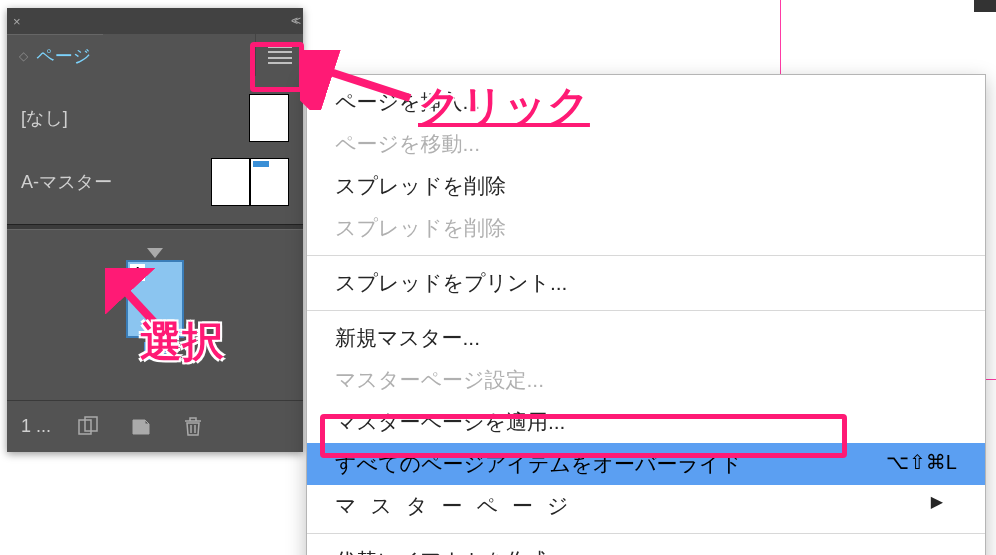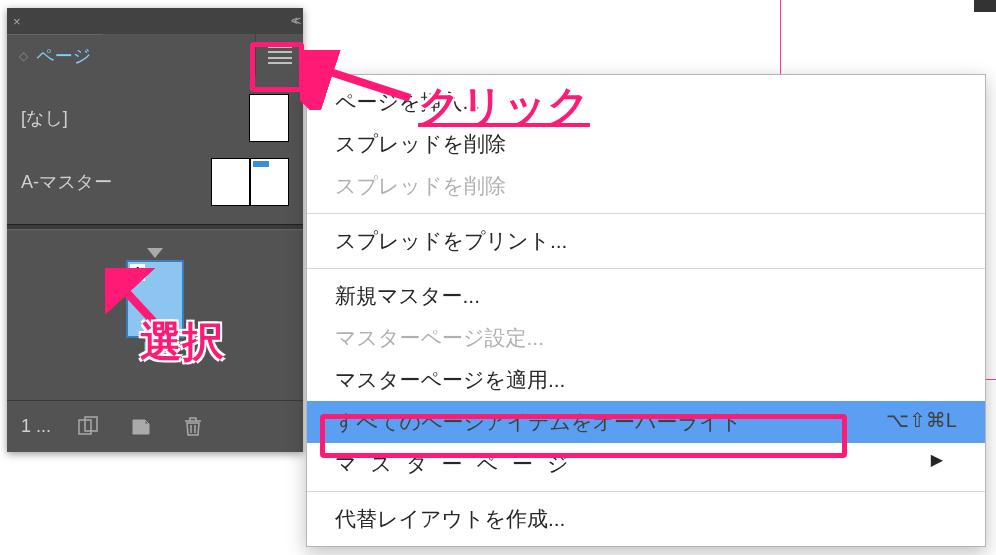--- a/index.html
+++ b/index.html
@@ -182,21 +182,21 @@
       padding: 7px 28px;
       font-size: 21px;
       color: #262626;
       cursor: pointer;
       display: flex;
       align-items: flex-start;
     }
     .menu-item.disabled { color: #b0b0b0; cursor: default; }
     .menu-item.selected {
       background: #5b9ff2;
-      color: #404040;
+      color: #000000;
     }
     .menu-shortcut { margin-left: auto; font-size: 20px; }
     .menu-arrow { margin-left: auto; font-size: 16px; }
     .menu-item.spaced { letter-spacing: 14px; }
     .menu-sep {
       height: 1px;
       background: #d8d8d8;
       margin: 6px 0;
     }
     
@@ -306,20 +306,23 @@
           <path d="M6 8 L18 8 L17 20 L7 20 Z M4 6 L20 6 M9 3 L15 3 L15 6 L9 6 Z M10 10 L10 18 M14 10 L14 18" fill="none" stroke="#aaa" stroke-width="1.5"></path>
         </svg>
     </div>
   </div>
 </div>
 
 <div class="context-menu">
   <div id="menu-block-1">
       <div class="menu-item">
         <span>ページを挿入...</span>
+      </div>
+      <div class="menu-item disabled">
+        <span>ページを移動...</span>
       </div>
       <div class="menu-item">
         <span>スプレッドを削除</span>
       </div>
       <div class="menu-item disabled">
         <span>スプレッドを削除</span>
       </div>
     </div>
   <div class="menu-sep"></div>
   <div id="menu-block-2">

